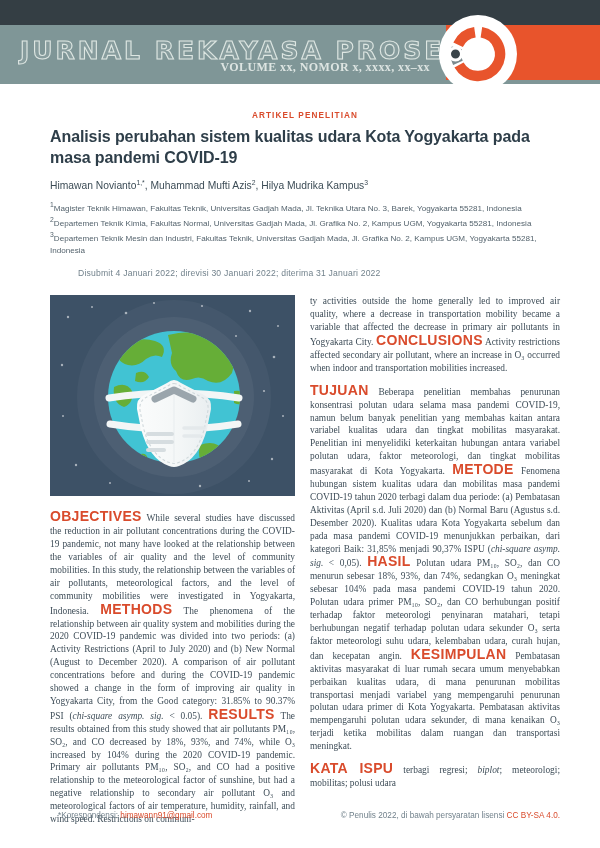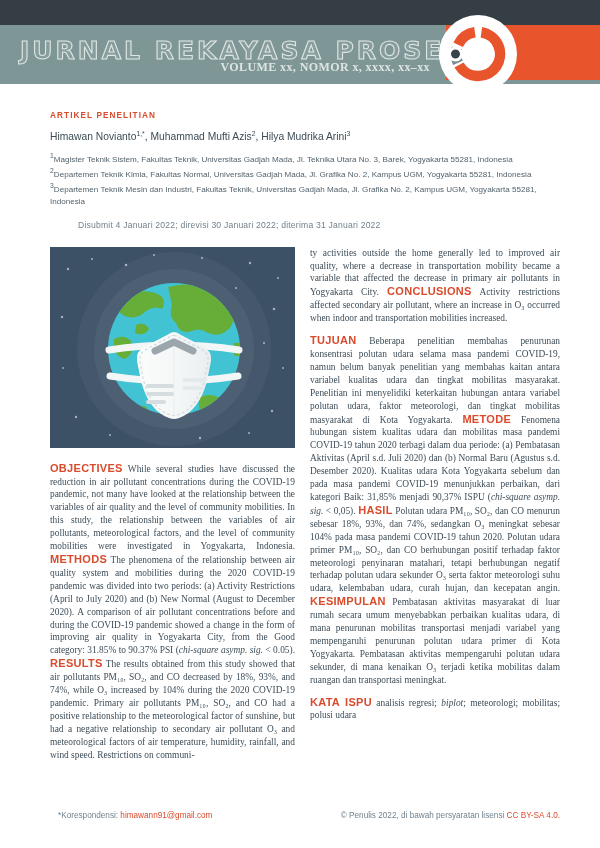--- a/index.html
+++ b/index.html
@@ -29,21 +29,21 @@
   .volume-line{
     position:absolute;right:170px;bottom:9px;
     font-family:Liberation Serif, serif;font-weight:bold;font-size:12px;
     letter-spacing:.4px;color:#eef3f0;opacity:.85;
   }
   .logo{position:absolute;left:438px;top:-11px;width:80px;height:80px;}
   
   .content{padding:27px 40px 0 50px;}
   .category{
     font-family:"Liberation Sans",sans-serif;font-weight:bold;font-size:8.2px;
-    letter-spacing:1.1px;color:var(--accent);
+    letter-spacing:1.1px;color:var(--accent);text-align:center;
   }
   .title{
     margin:7px 0 0;font-family:"Liberation Sans",sans-serif;font-weight:bold;
     font-size:16px;line-height:1.3;color:var(--ink);letter-spacing:-.1px;
   }
   .authors{margin-top:10px;font-family:"Liberation Sans",sans-serif;font-size:10.3px;color:#3c4c56;}
   .authors sup,.affil sup{font-size:6.8px;}
   .affils{margin-top:9px;}
   .affil{
     margin:0;font-family:"Liberation Sans",sans-serif;font-size:8.1px;
@@ -55,21 +55,21 @@
   }
   
   .columns{display:flex;gap:15px;margin-top:17px;}
   .col-left{width:245px;}
   .col-right{width:250px;}
   figure{margin:0 0 14px;}
   figure svg{display:block;}
   .abs{margin:0 0 9px;font-size:9.4px;line-height:12.9px;text-align:justify;color:var(--body);}
   .abs:last-child{margin-bottom:16px;}
   .seg-lab{
-    font-family:"Liberation Sans",sans-serif;font-weight:bold;font-size:11px;
+    font-family:"Liberation Sans",sans-serif;font-weight:bold;font-size:14px;
     letter-spacing:.3px;color:var(--accent);
   }
   .seg-i{font-style:italic;}
   
   .footer{
     position:absolute;left:58px;right:40px;top:811px;
     display:flex;justify-content:space-between;align-items:baseline;
     font-family:"Liberation Sans",sans-serif;font-size:8.2px;color:var(--muted);
   }
   .footer a{color:var(--accent);text-decoration:none;}
@@ -88,23 +88,24 @@
       <circle cx="40" cy="40" r="39" fill="#ffffff"></circle>
       <path d="M 43.4 18.3 A 22 22 0 1 1 21.0 51.0" fill="none" stroke="#e8542c" stroke-width="10.5"></path>
       <path d="M 20.1 30.7 A 22 22 0 0 1 36.9 18.2" fill="none" stroke="#e8542c" stroke-width="10.5"></path>
       <path d="M 19.9 48.9 A 22 22 0 0 1 18.9 33.9" fill="none" stroke="#7b8a8e" stroke-width="10.5"></path>
       <circle cx="17.5" cy="40" r="6" fill="#39444a" stroke="#ffffff" stroke-width="3"></circle>
     </svg>
   </div>
 
   <div class="content">
     <div class="category">ARTIKEL PENELITIAN</div>
-    <div class="authors"><span class="seg-t">Himawan Novianto</span><sup class="seg-sup">1,*</sup><span class="seg-t">, Muhammad Mufti Azis</span><sup class="seg-sup">2</sup><span class="seg-t">, Hilya Mudrika Arini</span><sup class="seg-sup">3</sup></div>
+    <h1 class="title">Analisis perubahan sistem kualitas udara Kota Yogyakarta pada masa pandemi COVID-19</h1>
+    <div class="authors"><span class="seg-t">Himawan Novianto</span><sup class="seg-sup">1,*</sup><span class="seg-t">, Muhammad Mufti Azis</span><sup class="seg-sup">2</sup><span class="seg-t">, Hilya Mudrika Kampus</span><sup class="seg-sup">3</sup></div>
     <div class="affils">
-      <p class="affil"><sup class="seg-sup">1</sup><span class="seg-t">Magister Teknik Sistem, Fakultas Teknik, Universitas Gadjah Mada, Jl. Teknika Utara No. 3, Barek, Yogyakarta 55281, Indonesia</span></p>
+      <p class="affil"><sup class="seg-sup">1</sup><span class="seg-t">Magister Teknik Himawan, Fakultas Teknik, Universitas Gadjah Mada, Jl. Teknika Utara No. 3, Barek, Yogyakarta 55281, Indonesia</span></p>
       <p class="affil"><sup class="seg-sup">2</sup><span class="seg-t">Departemen Teknik Kimia, Fakultas Normal, Universitas Gadjah Mada, Jl. Grafika No. 2, Kampus UGM, Yogyakarta 55281, Indonesia</span></p>
       <p class="affil"><sup class="seg-sup">3</sup><span class="seg-t">Departemen Teknik Mesin dan Industri, Fakultas Teknik, Universitas Gadjah Mada, Jl. Grafika No. 2, Kampus UGM, Yogyakarta 55281, Indonesia</span></p>
     </div>
     <div class="history">Disubmit 4 Januari 2022; direvisi 30 Januari 2022; diterima 31 Januari 2022</div>
 
     <div class="columns">
       <div class="col-left">
         <figure>
           <svg width="245" height="201" viewBox="0 0 245 201">
             <rect width="245" height="201" fill="#3d5166"></rect>
@@ -164,21 +165,21 @@
                 <path d="M 134 141 H 150"></path>
             </g>
           </svg>
         </figure>
         <p class="abs"><span class="seg-lab">OBJECTIVES</span><span class="seg-t"> While several studies have discussed the reduction in air pollutant concentrations during the COVID-19 pandemic, not many have looked at the relationship between the variables of air quality and the level of community mobilities. In this study, the relationship between the variables of air pollutants, meteorological factors, and the level of community mobilities were investigated in Yogyakarta, Indonesia. </span><span class="seg-lab">METHODS</span><span class="seg-t"> The phenomena of the relationship between air quality system and mobilities during the 2020 COVID-19 pandemic was divided into two periods: (a) Activity Restrictions (April to July 2020) and (b) New Normal (August to December 2020). A comparison of air pollutant concentrations before and during the COVID-19 pandemic showed a change in the form of improving air quality in Yogyakarta City, from the Good category: 31.85% to 90.37% PSI (</span><span class="seg-i">chi-square asymp. sig.</span><span class="seg-t"> &lt; 0.05). </span><span class="seg-lab">RESULTS</span><span class="seg-t"> The results obtained from this study showed that air pollutants PM₁₀, SO₂, and CO decreased by 18%, 93%, and 74%, while O₃ increased by 104% during the 2020 COVID-19 pandemic. Primary air pollutants PM₁₀, SO₂, and CO had a positive relationship to the meteorological factor of sunshine, but had a negative relationship to secondary air pollutant O₃ and meteorological factors of air temperature, humidity, rainfall, and wind speed. Restrictions on communi-</span></p>
       </div>
 
       <div class="col-right">
         <p class="abs"><span class="seg-t">ty activities outside the home generally led to improved air quality, where a decrease in transportation mobility became a variable that affected the decrease in primary air pollutants in Yogyakarta City. </span><span class="seg-lab">CONCLUSIONS</span><span class="seg-t"> Activity restrictions affected secondary air pollutant, where an increase in O₃ occurred when indoor and transportation mobilities increased.</span></p>
         <p class="abs"><span class="seg-lab">TUJUAN</span><span class="seg-t"> Beberapa penelitian membahas penurunan konsentrasi polutan udara selama masa pandemi COVID-19, namun belum banyak penelitian yang membahas kaitan antara variabel kualitas udara dan tingkat mobilitas masyarakat. Penelitian ini menyelidiki keterkaitan hubungan antara variabel polutan udara, faktor meteorologi, dan tingkat mobilitas masyarakat di Kota Yogyakarta. </span><span class="seg-lab">METODE</span><span class="seg-t"> Fenomena hubungan sistem kualitas udara dan mobilitas masa pandemi COVID-19 tahun 2020 terbagi dalam dua periode: (a) Pembatasan Aktivitas (April s.d. Juli 2020) dan (b) Normal Baru (Agustus s.d. Desember 2020). Kualitas udara Kota Yogyakarta sebelum dan pada masa pandemi COVID-19 menunjukkan perbaikan, dari kategori Baik: 31,85% menjadi 90,37% ISPU (</span><span class="seg-i">chi-square asymp. sig.</span><span class="seg-t"> &lt; 0,05). </span><span class="seg-lab">HASIL</span><span class="seg-t"> Polutan udara PM₁₀, SO₂, dan CO menurun sebesar 18%, 93%, dan 74%, sedangkan O₃ meningkat sebesar 104% pada masa pandemi COVID-19 tahun 2020. Polutan udara primer PM₁₀, SO₂, dan CO berhubungan positif terhadap faktor meteorologi penyinaran matahari, tetapi berhubungan negatif terhadap polutan udara sekunder O₃ serta faktor meteorologi suhu udara, kelembaban udara, curah hujan, dan kecepatan angin. </span><span class="seg-lab">KESIMPULAN</span><span class="seg-t"> Pembatasan aktivitas masyarakat di luar rumah secara umum menyebabkan perbaikan kualitas udara, di mana penurunan mobilitas transportasi menjadi variabel yang mempengaruhi penurunan polutan udara primer di Kota Yogyakarta. Pembatasan aktivitas mempengaruhi polutan udara sekunder, di mana kenaikan O₃ terjadi ketika mobilitas dalam ruangan dan transportasi meningkat.</span></p>
-        <p class="abs"><span class="seg-lab">KATA ISPU</span><span class="seg-t"> analisis regresi; </span><span class="seg-i">biplot</span><span class="seg-t">; meteorologi; mobilitas; polusi udara</span></p>
+        <p class="abs"><span class="seg-lab">KATA ISPU</span><span class="seg-t"> terbagi regresi; </span><span class="seg-i">biplot</span><span class="seg-t">; meteorologi; mobilitas; polusi udara</span></p>
       </div>
     </div>
   </div>
 
   <div class="footer">
     <div><span>*Korespondensi: </span><a href="#">himawann91@gmail.com</a></div>
     <div><span>© Penulis 2022, di bawah persyaratan lisensi </span><a href="#">CC BY-SA 4.0.</a></div>
   </div>
 
 </div>

